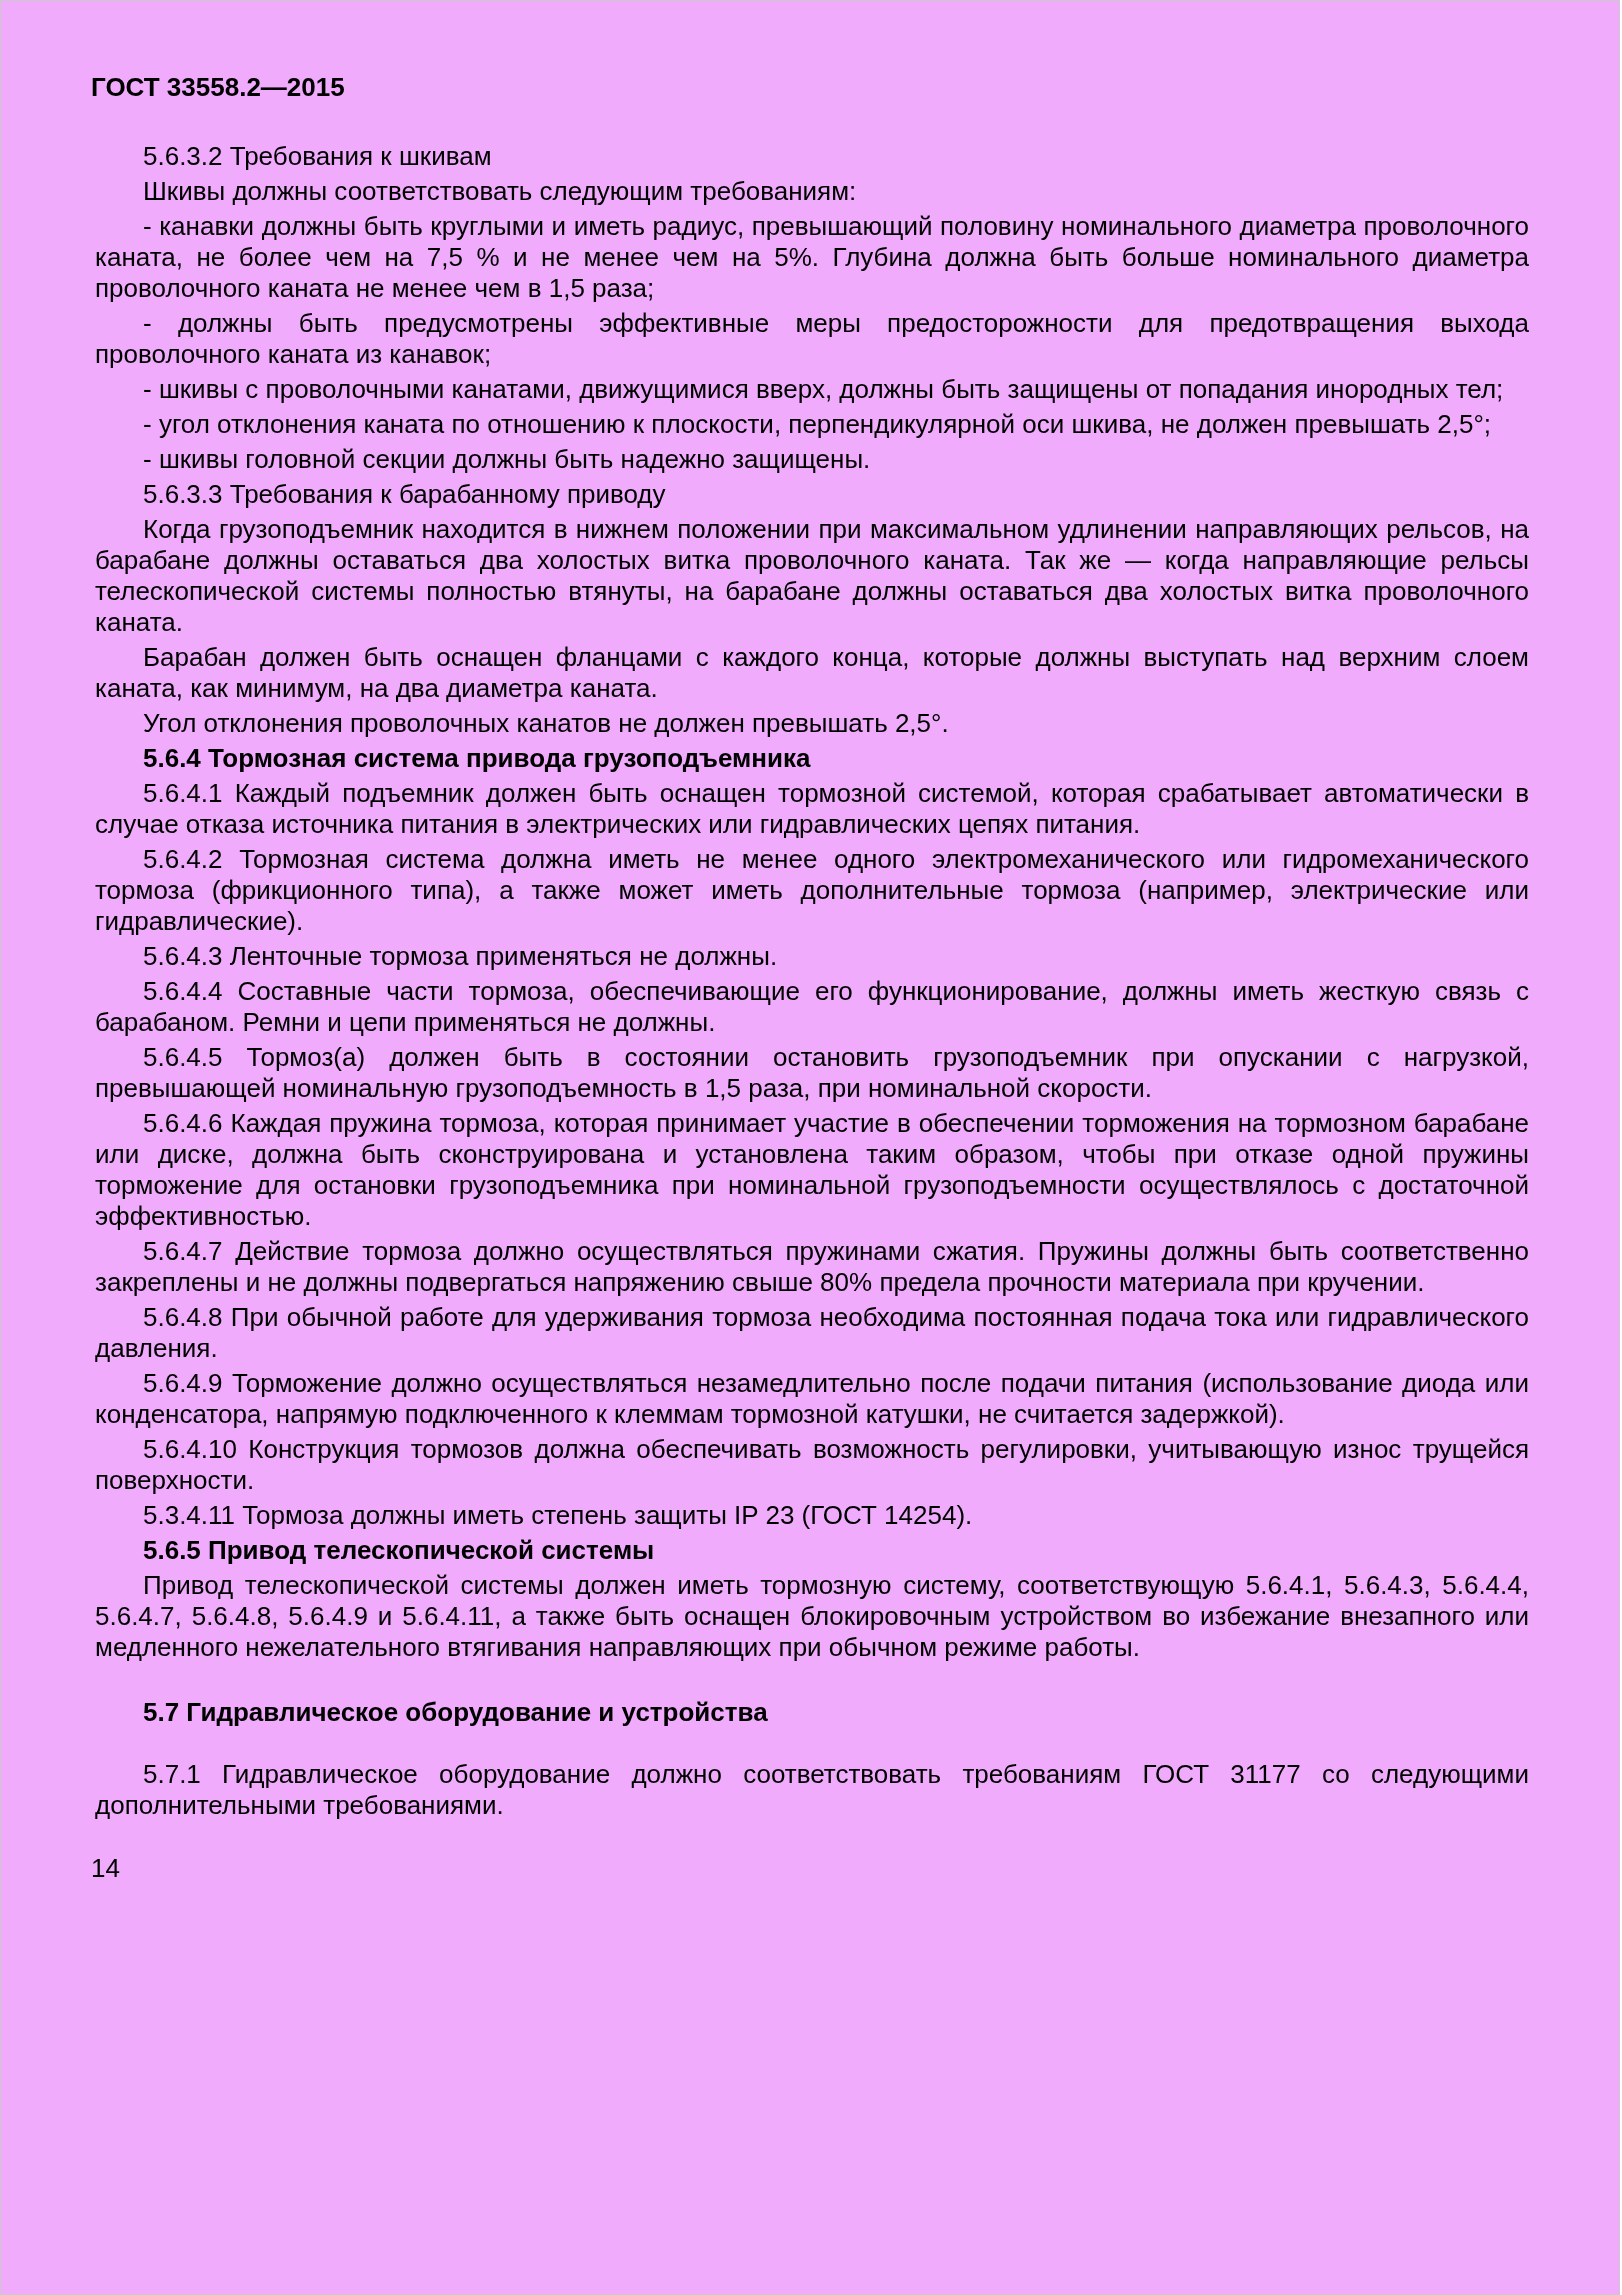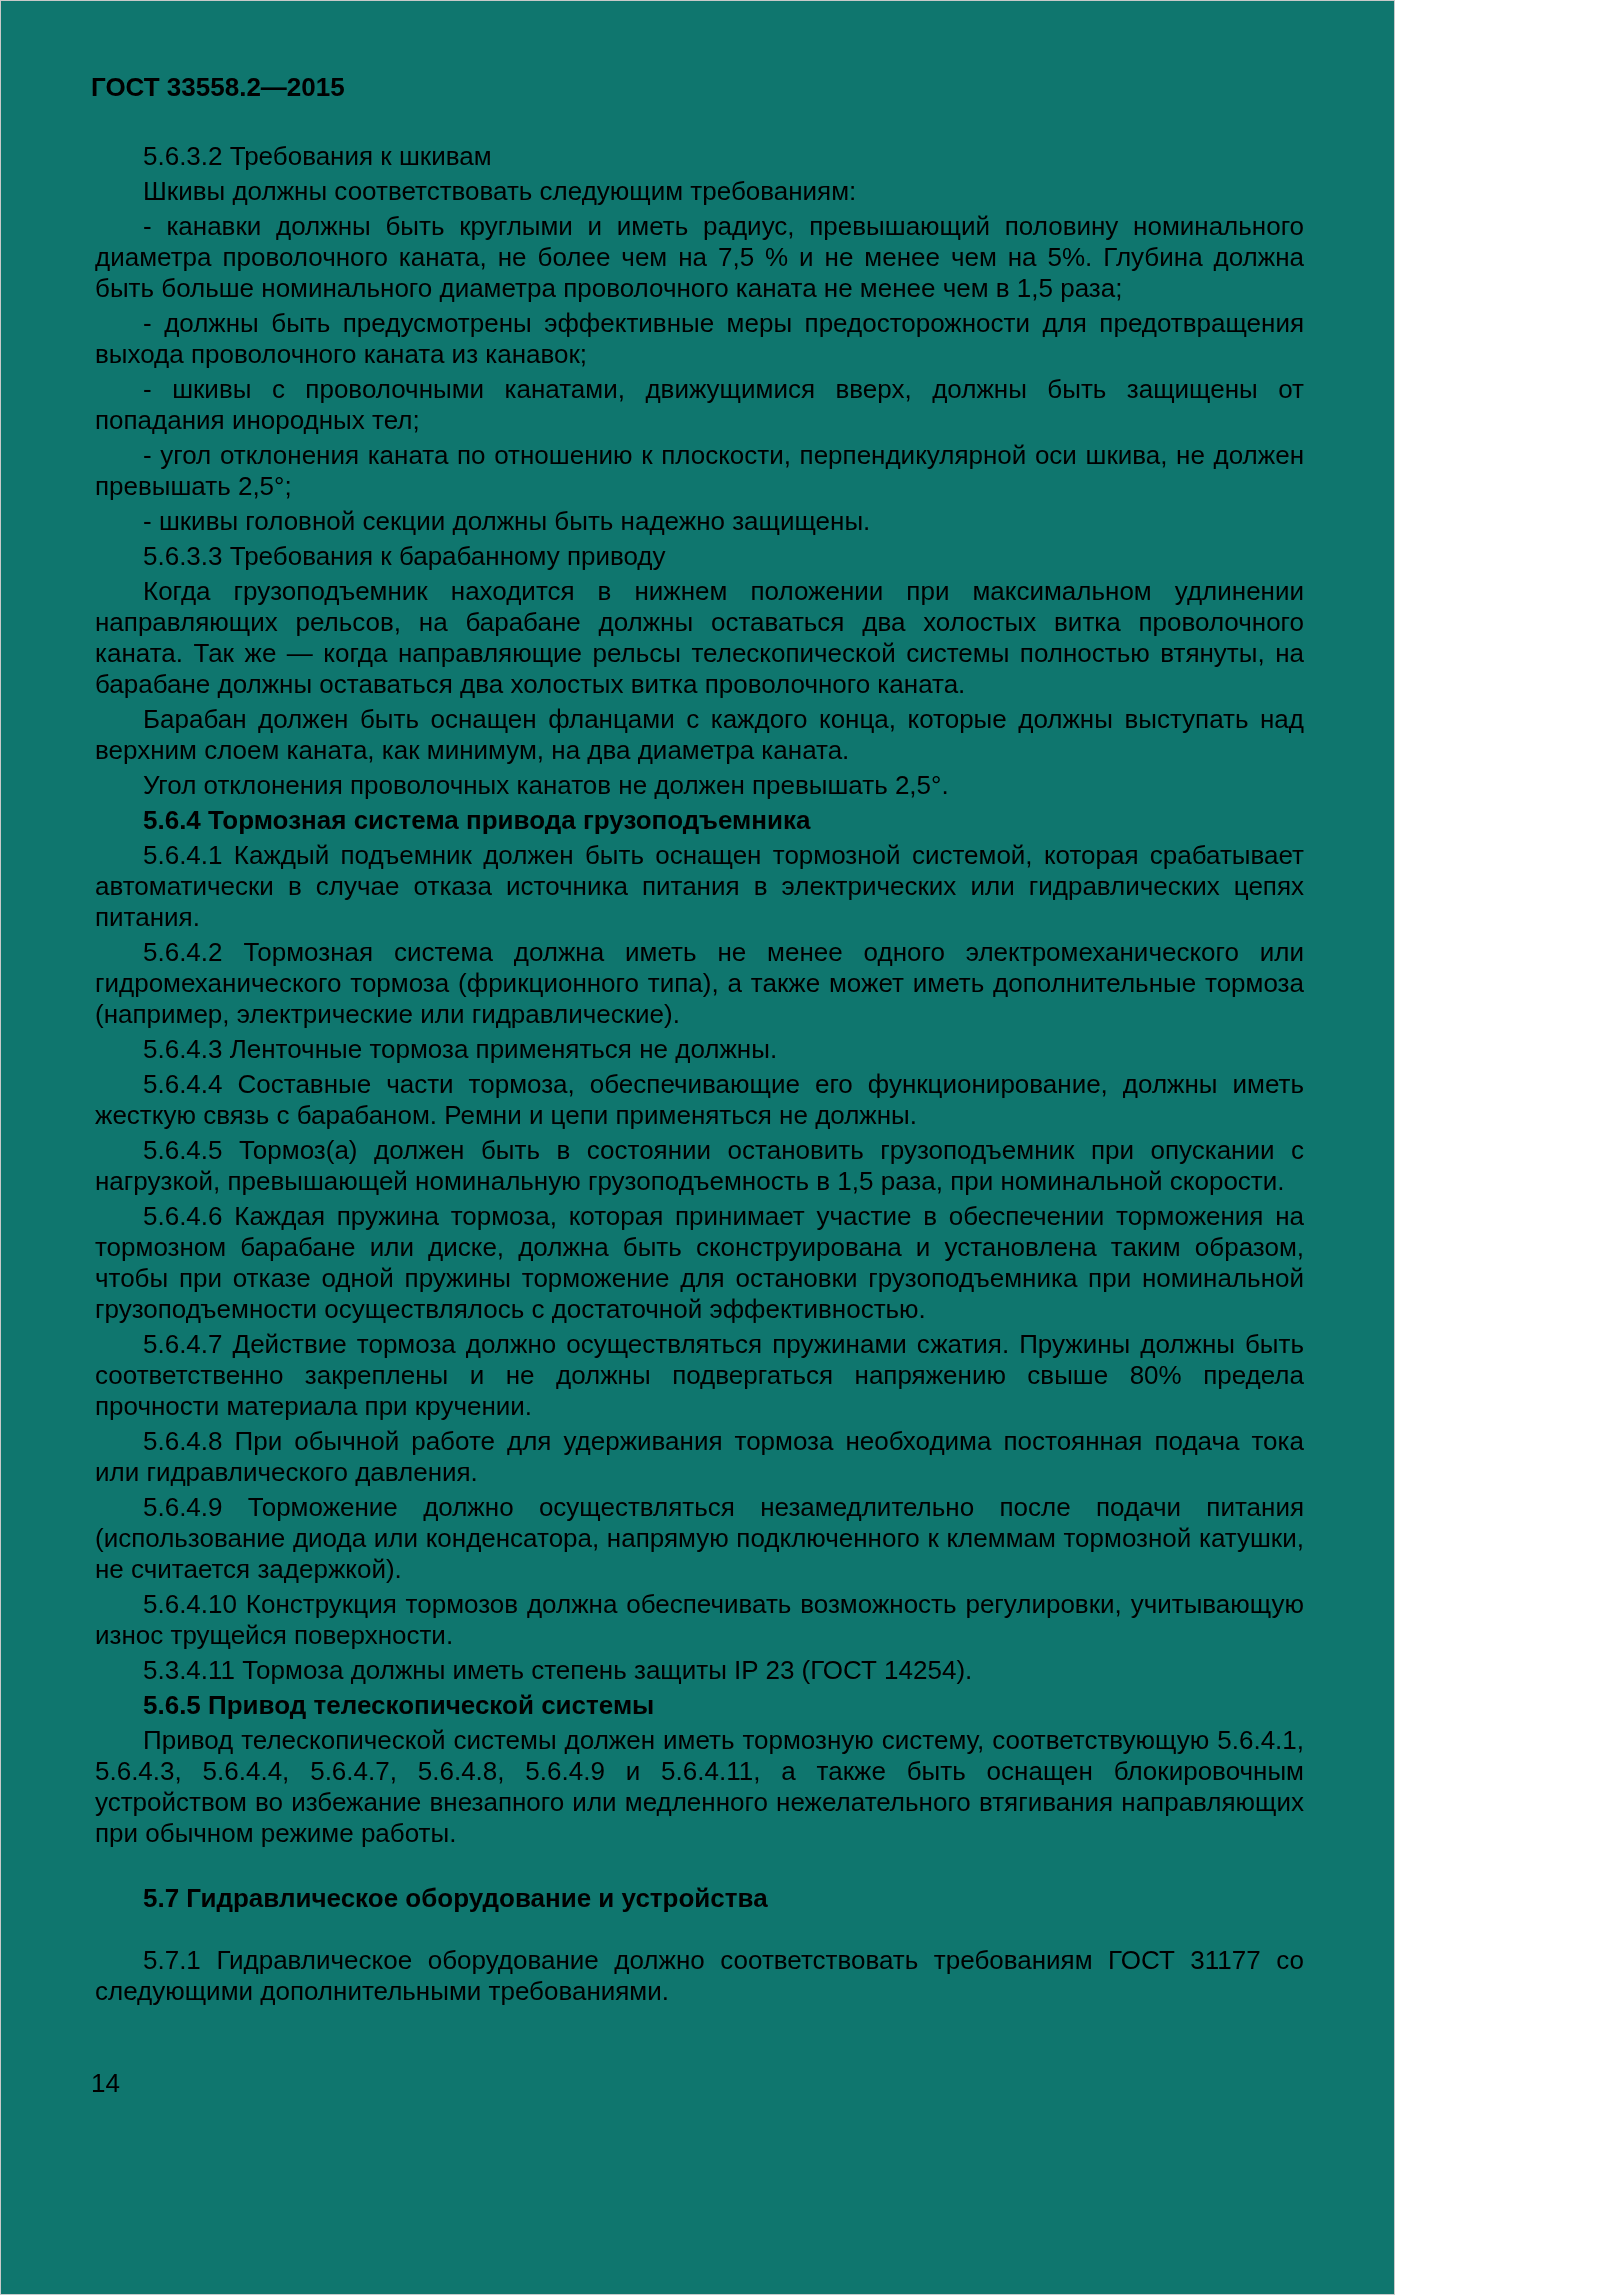--- a/index.html
+++ b/index.html
@@ -8,23 +8,23 @@
     padding: 0;
     background: #ffffff;
   }
   body {
     width: 1623px;
     height: 2295px;
     font-family: "Liberation Sans", sans-serif;
     color: #000000;
   }
   .page {
-    width: 1395px;
+    width: 1620px;
     height: 2295px;
-    background: #0f766e;
+    background: #f0abfc;
     border: 0.7px solid #c9c9c9;
     padding: 71px 86px 0 90px;
     position: relative;
     overflow: hidden;
   }
   .doc-header {
     font-size: 26px;
     line-height: 31px;
     font-weight: bold;
     margin-bottom: 38px;
@@ -43,21 +43,21 @@
     font-weight: bold;
   }
   .para.section {
     margin-top: 34px;
     margin-bottom: 31px;
     text-align: left;
   }
   .page-number {
     font-size: 26px;
     line-height: 31px;
-    margin-top: 61px;
+    margin-top: 32px;
   }
 </style>
 </head>
 <body>
 
 <div class="page">
   <div class="doc-header">ГОСТ 33558.2—2015</div>
 
   <div class="doc-body">
       <p class="para">5.6.3.2 Требования к шкивам</p>

